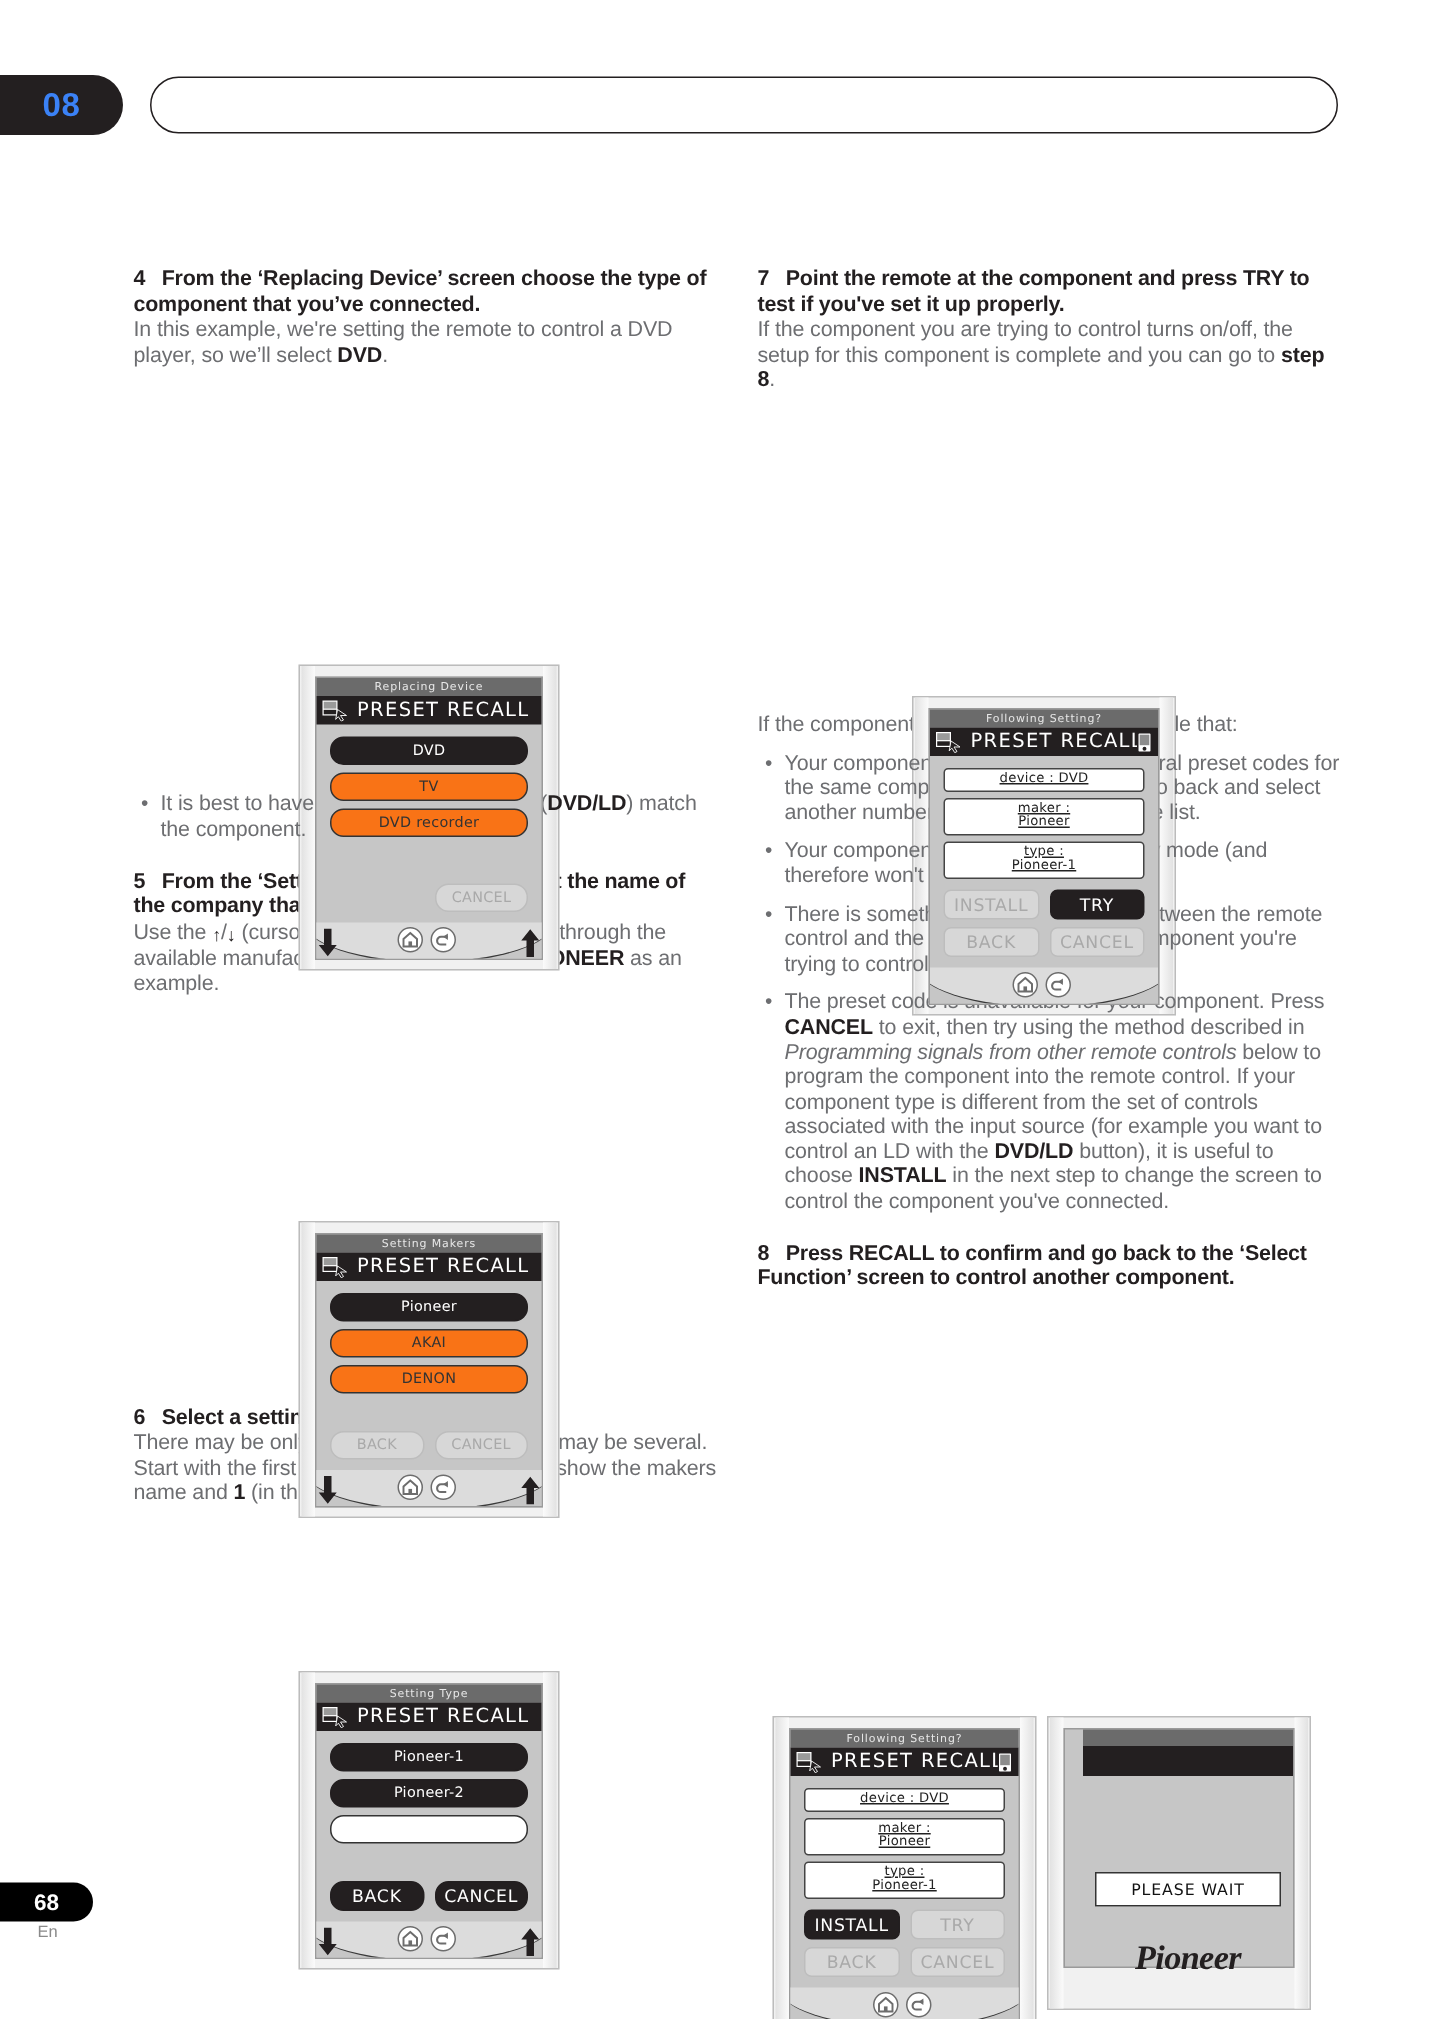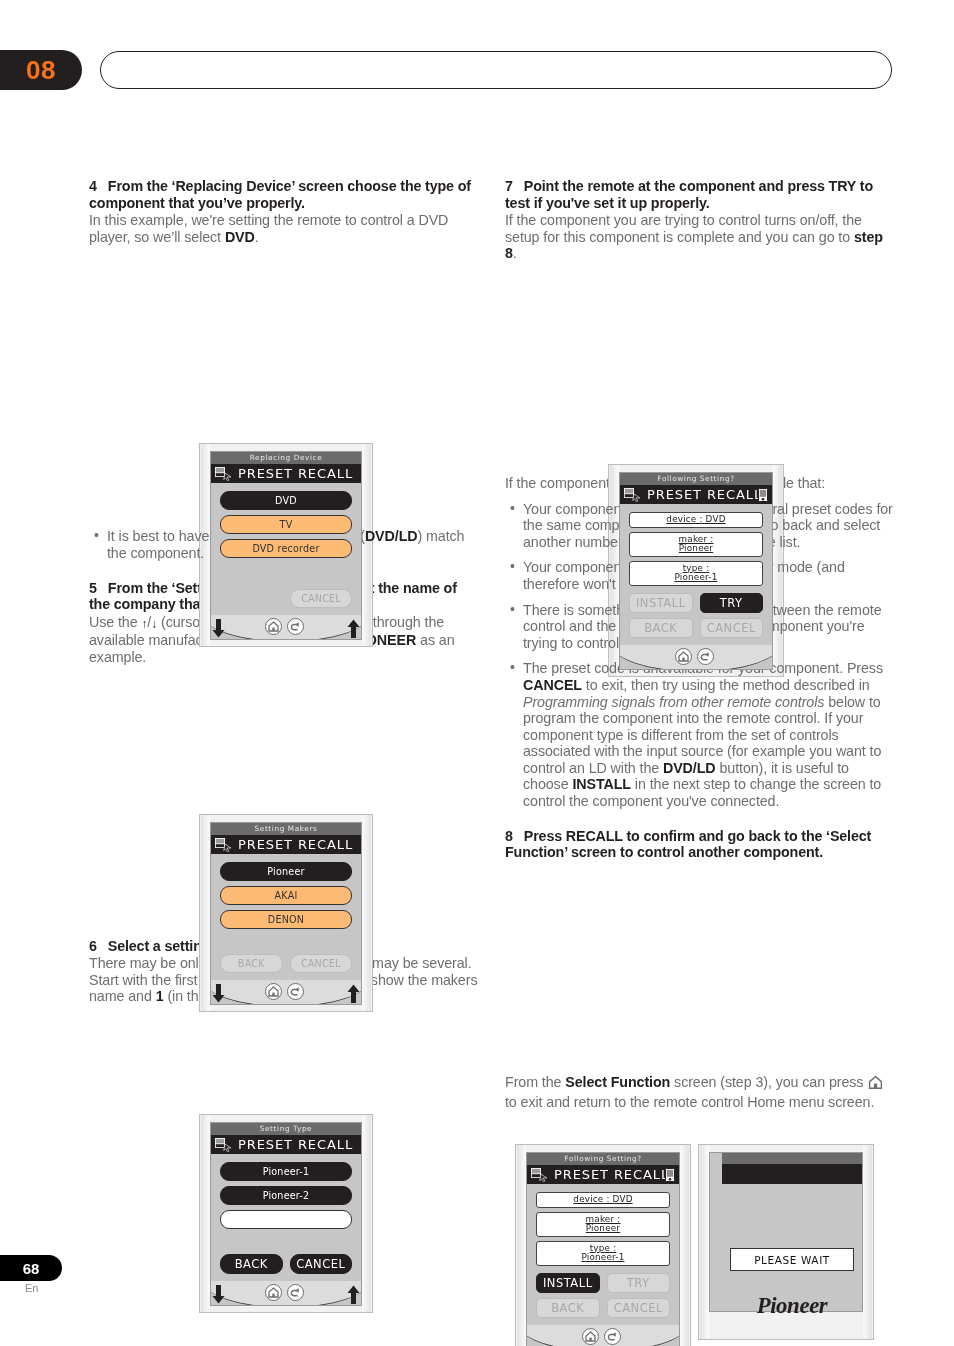--- a/index.html
+++ b/index.html
@@ -6,21 +6,21 @@
   body{
     width:954px;height:1346px;background:#ffffff;
     font-family:"Liberation Sans",sans-serif;
     color:#58595b;position:relative;overflow:hidden;
   }
   
   #header{position:absolute;left:0;top:50px;width:954px;height:40px;}
   #chapter-badge{
     position:absolute;left:0;top:0;width:82px;height:40px;
     background:#231f20;border-radius:0 20px 20px 0;
-    color:#f97316;font-weight:bold;font-size:26px;
+    color:#3b82f6;font-weight:bold;font-size:22px;
     display:flex;align-items:center;justify-content:center;
     letter-spacing:0.5px;
   }
   #header-pill{
     position:absolute;left:100px;top:1px;width:792px;height:38px;
     border:1.6px solid #231f20;border-radius:19px;box-sizing:border-box;
   }
   #header-title{
     position:absolute;left:128px;top:11px;
     font-size:20.5px;font-weight:bold;color:#231f20;
@@ -94,21 +94,21 @@
     position:absolute;right:4px;top:2.5px;width:10px;height:14px;
   }
   .scr-body{padding:8px 9px 0 9px;}
   .btn{
     height:19px;border-radius:9px;
     display:flex;align-items:center;justify-content:center;
     font-size:9.6px;font-family:"DejaVu Sans",sans-serif;
     margin-bottom:5px;box-sizing:border-box;letter-spacing:0.2px;
   }
   .btn.sel{background:#231f20;color:#ffffff;border:1px solid #231f20;}
-  .btn.unsel{background:#fdba74;color:#333333;border:1.2px solid #333333;}
+  .btn.unsel{background:#f97316;color:#333333;border:1.2px solid #333333;}
   .btn.blank{background:#ffffff;border:1.2px solid #333333;}
   .btn.flat{
     border-radius:3px;height:auto;min-height:14px;
     background:#ffffff;border:1.1px solid #444;color:#222;
     flex-direction:column;padding:2px 0 2px 0;line-height:9.5px;
     font-size:8.8px;margin-bottom:4px;text-decoration:underline;
   }
   .btn.flat .l2{font-size:8.8px;}
   .row2{display:flex;gap:7px;}
   .row2 .btn{flex:1;margin-bottom:5px;}
@@ -169,21 +169,21 @@
 <body>
 
 <div id="header">
   <div id="chapter-badge">08</div>
   <div id="header-pill"></div>
 </div>
 
 <div class="col" id="col-left">
 
   <h3 class="step">
-    <span class="num">4</span><span>From the ‘Replacing Device’ screen choose the type of component that you’ve properly.</span>
+    <span class="num">4</span><span>From the ‘Replacing Device’ screen choose the type of component that you’ve connected.</span>
   </h3>
   <p class="body"><span>In this example, we're setting the remote to control a DVD player, so we’ll select </span><b>DVD</b><span>.</span></p>
 
   <div style="height:283px;"></div>
   <div class="fig" style="left:110px;top:265px;">
     <div class="remote">
       <div class="remote-bevel-l"></div>
       <div class="remote-bevel-r"></div>
       <div class="screen">
         <div class="title-strip">Replacing Device</div>
@@ -532,21 +532,17 @@
         <div class="pw-box">PLEASE WAIT</div>
         <div class="pw-logo">
           <svg viewBox="0 0 150 34" width="118" height="27">
             <text x="75" y="26" font-family="Liberation Serif, serif" font-size="29" font-style="italic" font-weight="bold" fill="#231f20" text-anchor="middle" letter-spacing="-0.5">Pioneer</text>
           </svg>
         </div>
       </div>
     </div>
   </div>
 
-  <p class="body"><span>From the </span><b>Select Function</b><span> screen (step 3), you can press </span><span class="inline-home"><svg viewBox="0 0 17 17" width="17" height="17">
-          <path d="M8.5 2.6 L14.4 7.6 V14.2 H2.6 V7.6 Z" fill="none" stroke="#6d6e71" stroke-width="1.4"></path>
-          <rect x="6.9" y="9.6" width="3.2" height="4.6" fill="#6d6e71"></rect>
-        </svg></span><span> to exit and return to the remote control Home menu screen.</span></p>
 
 </div>
 
 <div id="page-badge">68</div>
 <div id="page-lang">En</div>
 
 </body></html>

